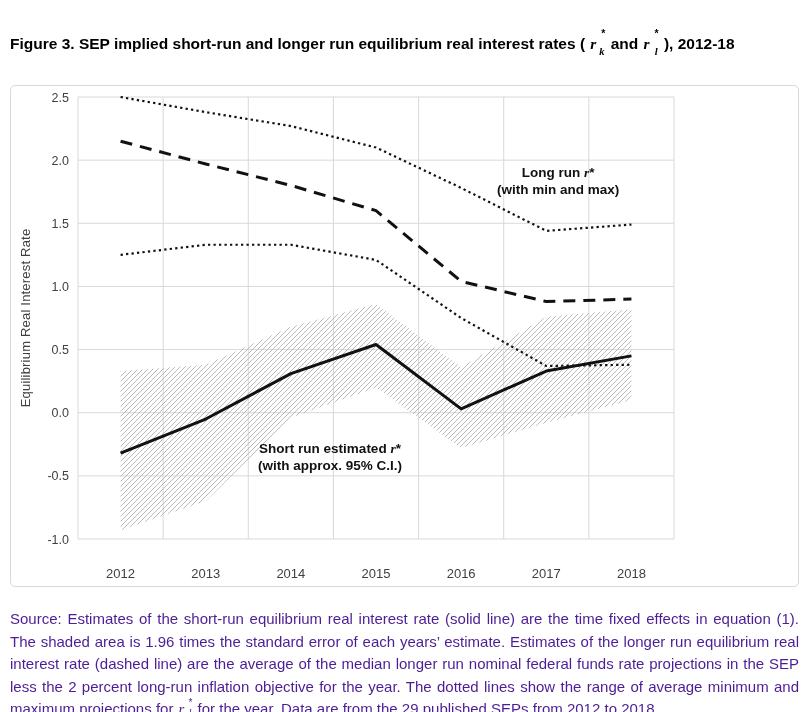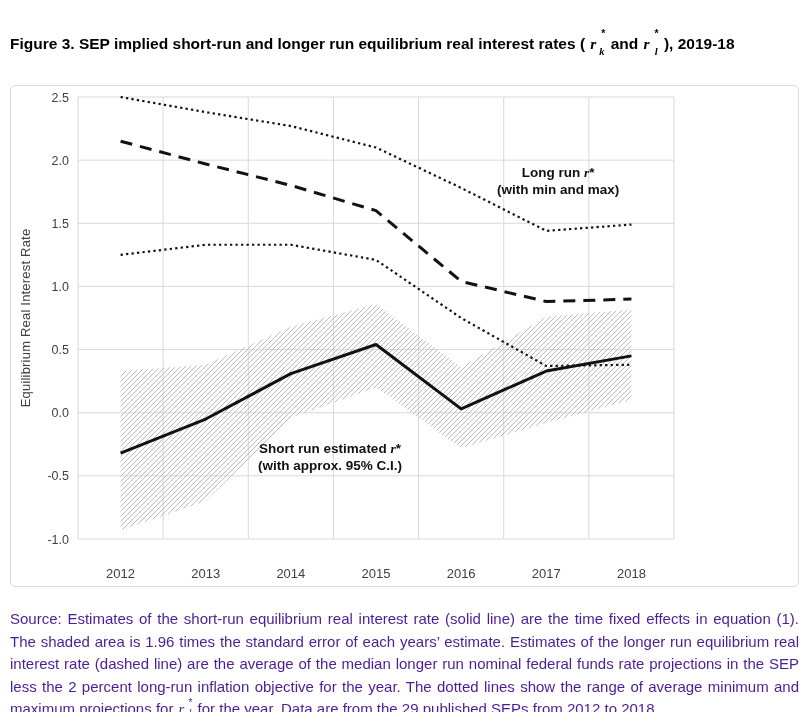--- a/index.html
+++ b/index.html
@@ -48,21 +48,21 @@
   .source-note .mvar .sub { bottom:-4px; font-size:10px; }
 </style>
 </head>
 <body>
 
 <div class="page">
 
   <div class="fig-title">
     <span>Figure 3. SEP implied short-run and longer run equilibrium real interest rates ( </span><span class="mvar"><span>r</span><span class="sup">*</span><span class="sub">k</span></span>
     <span class="andword">and</span>
-    <span class="mvar"><span>r</span><span class="sup">*</span><span class="sub">l</span></span><span> ), 2019-18</span>
+    <span class="mvar"><span>r</span><span class="sup">*</span><span class="sub">l</span></span><span> ), 2012-18</span>
   </div>
 
   <div class="chart-box">
     <svg id="chart-svg" width="785" height="498" viewBox="0 0 785 498">
         <defs>
           <pattern id="hatch" width="5" height="5" patternUnits="userSpaceOnUse">
             <path d="M0 5 L5 0 M-1.25 1.25 L1.25 -1.25 M3.75 6.25 L6.25 3.75" stroke="#b3b3b3" stroke-width="0.9" fill="none"></path>
           </pattern>
         </defs>
         <g stroke="#d9d9d9" stroke-width="1">

